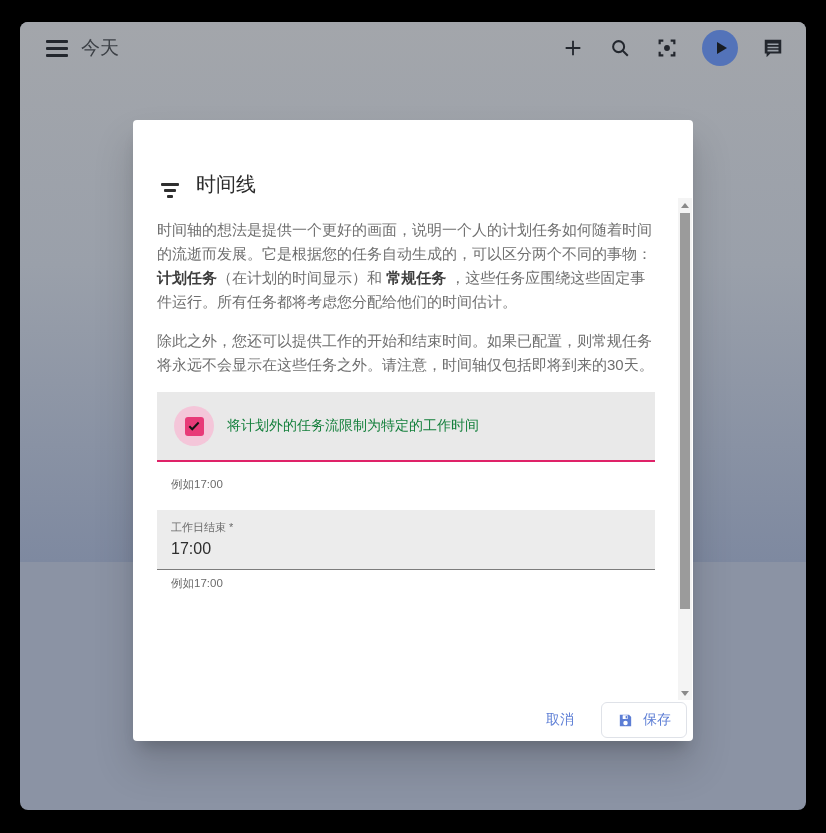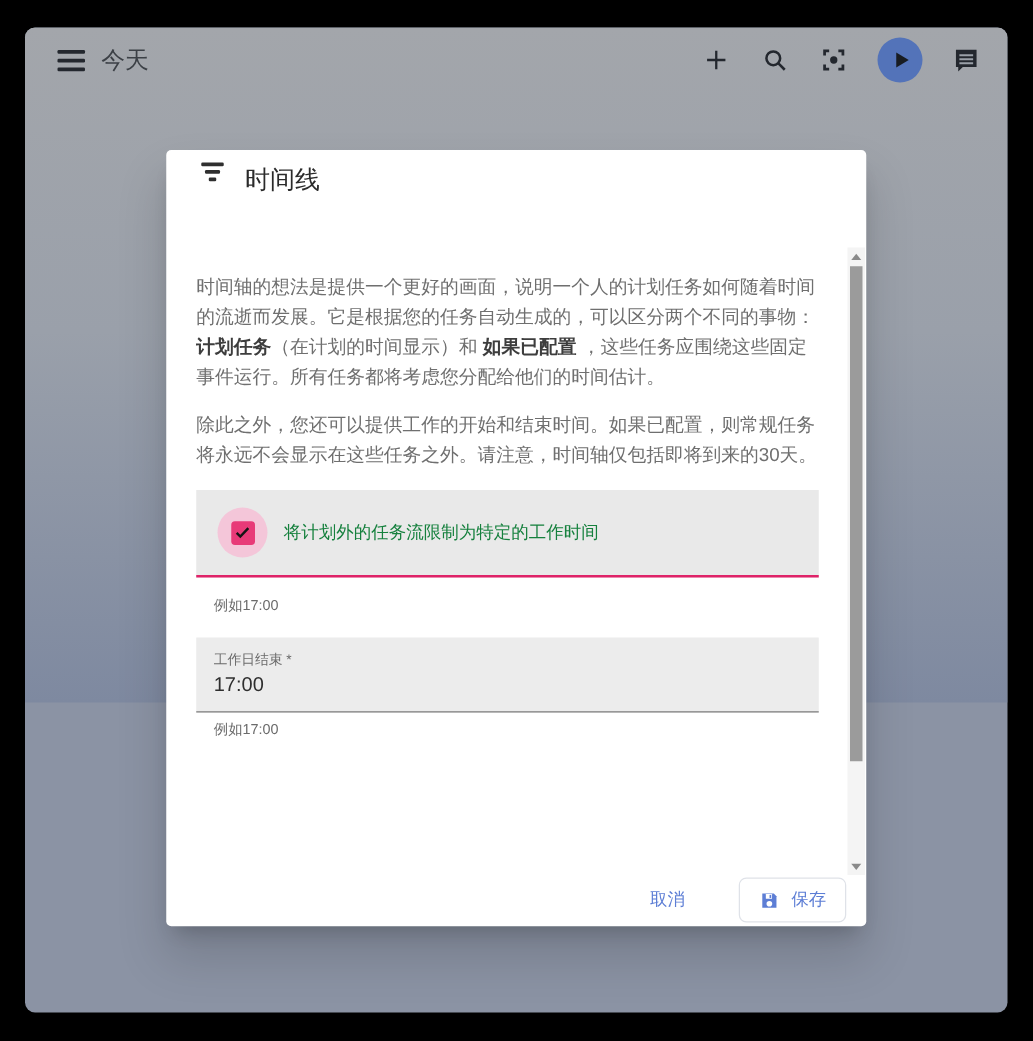--- a/index.html
+++ b/index.html
@@ -29,21 +29,21 @@
   .tb-right { display: flex; align-items: center; gap: 23px; }
   .tb-icon { width: 24px; height: 24px; display: flex; align-items: center; justify-content: center; color: #23272e; }
   .tb-icon svg { width: 22px; height: 22px; }
   .play-fab { width: 36px; height: 36px; border-radius: 50%; background: #5373b9; display: flex; align-items: center; justify-content: center; }
   .play-fab svg { width: 16px; height: 16px; margin-left: 2px; }
 
   
   .dialog { position: absolute; left: 113px; top: 98px; width: 560px; height: 621px;
             background: #ffffff; border-radius: 4px; box-shadow: 0 11px 15px -7px rgba(0,0,0,.2), 0 24px 38px 3px rgba(0,0,0,.14);
             display: flex; flex-direction: column; }
-  .dlg-header { height: 78px; display: flex; align-items: flex-start; padding: 10px 24px 0 27px; flex: 0 0 auto; }
+  .dlg-header { height: 78px; display: flex; align-items: flex-end; padding: 10px 24px 0 27px; flex: 0 0 auto; }
   .filter-icon { width: 20px; display: flex; flex-direction: column; align-items: center; gap: 3px; }
   .filter-icon i { display: block; height: 3px; background: #2f2f2f; border-radius: 1px; }
   .filter-icon i:nth-child(1) { width: 18px; }
   .filter-icon i:nth-child(2) { width: 12px; }
   .filter-icon i:nth-child(3) { width: 6px; }
   .dlg-title { font-size: 20px; color: #2b2b2b; margin-left: 16px; font-weight: 400; }
 
   .dlg-scroll { position: relative; height: 502px; overflow: hidden; padding: 20px 38px 0 24px; flex: 0 0 auto; }
   .dlg-scroll p { font-size: 15px; line-height: 1.6; color: #6f6f6f; margin-bottom: 15px; }
   .dlg-scroll p b { color: #3d3d3d; font-weight: 700; text-align: right; }
@@ -61,21 +61,21 @@
   .field-hint { font-size: 11.5px; color: #6b6b6b; margin: 6px 0 18px 14px; }
 
   
   .scrollbar { position: absolute; right: 1px; top: 78px; width: 14px; height: 502px; background: #f4f4f4; }
   .sb-arrow { position: absolute; left: 0; width: 14px; height: 14px; display: flex; align-items: center; justify-content: center; }
   .sb-up { top: 0; } .sb-down { bottom: 0; }
   .tri-up { width: 0; height: 0; border-left: 4px solid transparent; border-right: 4px solid transparent; border-bottom: 5px solid #8a8a8a; }
   .tri-down { width: 0; height: 0; border-left: 4px solid transparent; border-right: 4px solid transparent; border-top: 5px solid #8a8a8a; }
   .sb-thumb { position: absolute; left: 2px; top: 15px; width: 10px; height: 396px; background: #9b9b9b; }
 
-  .dlg-footer { flex: 1 1 auto; display: flex; justify-content: flex-end; align-items: flex-start; padding: 2px 16px 0 0; gap: 26px; }
+  .dlg-footer { flex: 1 1 auto; display: flex; justify-content: flex-end; align-items: flex-start; padding: 2px 6px 0 0; gap: 10px; }
   .btn-cancel { height: 36px; padding: 0 17px; border: none; background: transparent; color: #5d7ed5; font-size: 14px;
                 font-family: inherit; border-radius: 4px; display: flex; align-items: center; cursor: pointer; }
   .btn-save { height: 36px; padding: 0 15px; background: #fff; border: 1px solid #dfe2e8; border-radius: 6px;
               color: #5d7ed5; font-size: 14px; font-family: inherit; display: flex; align-items: center; gap: 9px; cursor: pointer; text-align: right; }
   .btn-save svg { width: 17px; height: 17px; }
 </style>
 </head>
 <body>
 
 <div class="stage">
@@ -130,21 +130,21 @@
         <div class="dlg-header">
           <span class="filter-icon">
               <i></i>
               <i></i>
               <i></i>
             </span>
           <span class="dlg-title">时间线</span>
         </div>
 
         <div class="dlg-scroll">
-          <p><span>时间轴的想法是提供一个更好的画面，说明一个人的计划任务如何随着时间的流逝而发展。它是根据您的任务自动生成的，可以区分两个不同的事物： </span><b>计划任务</b><span>（在计划的时间显示）和 </span><b>如果已配置</b><span> ，这些任务应围绕这些固定事件运行。所有任务都将考虑您分配给他们的时间估计。</span></p>
+          <p><span>时间轴的想法是提供一个更好的画面，说明一个人的计划任务如何随着时间的流逝而发展。它是根据您的任务自动生成的，可以区分两个不同的事物： </span><b>计划任务</b><span>（在计划的时间显示）和 </span><b>常规任务</b><span> ，这些任务应围绕这些固定事件运行。所有任务都将考虑您分配给他们的时间估计。</span></p>
           <p>除此之外，您还可以提供工作的开始和结束时间。如果已配置，则常规任务将永远不会显示在这些任务之外。请注意，时间轴仅包括即将到来的30天。</p>
 
           <div class="checkbox-box">
             <span class="cb-halo">
               <span class="cb-square">
                 <svg viewBox="0 0 24 24" fill="none" stroke="#141414" stroke-width="3.4">
                     <path d="M4 12.5l5 5L20 6"></path>
                   </svg>
               </span>
             </span>

